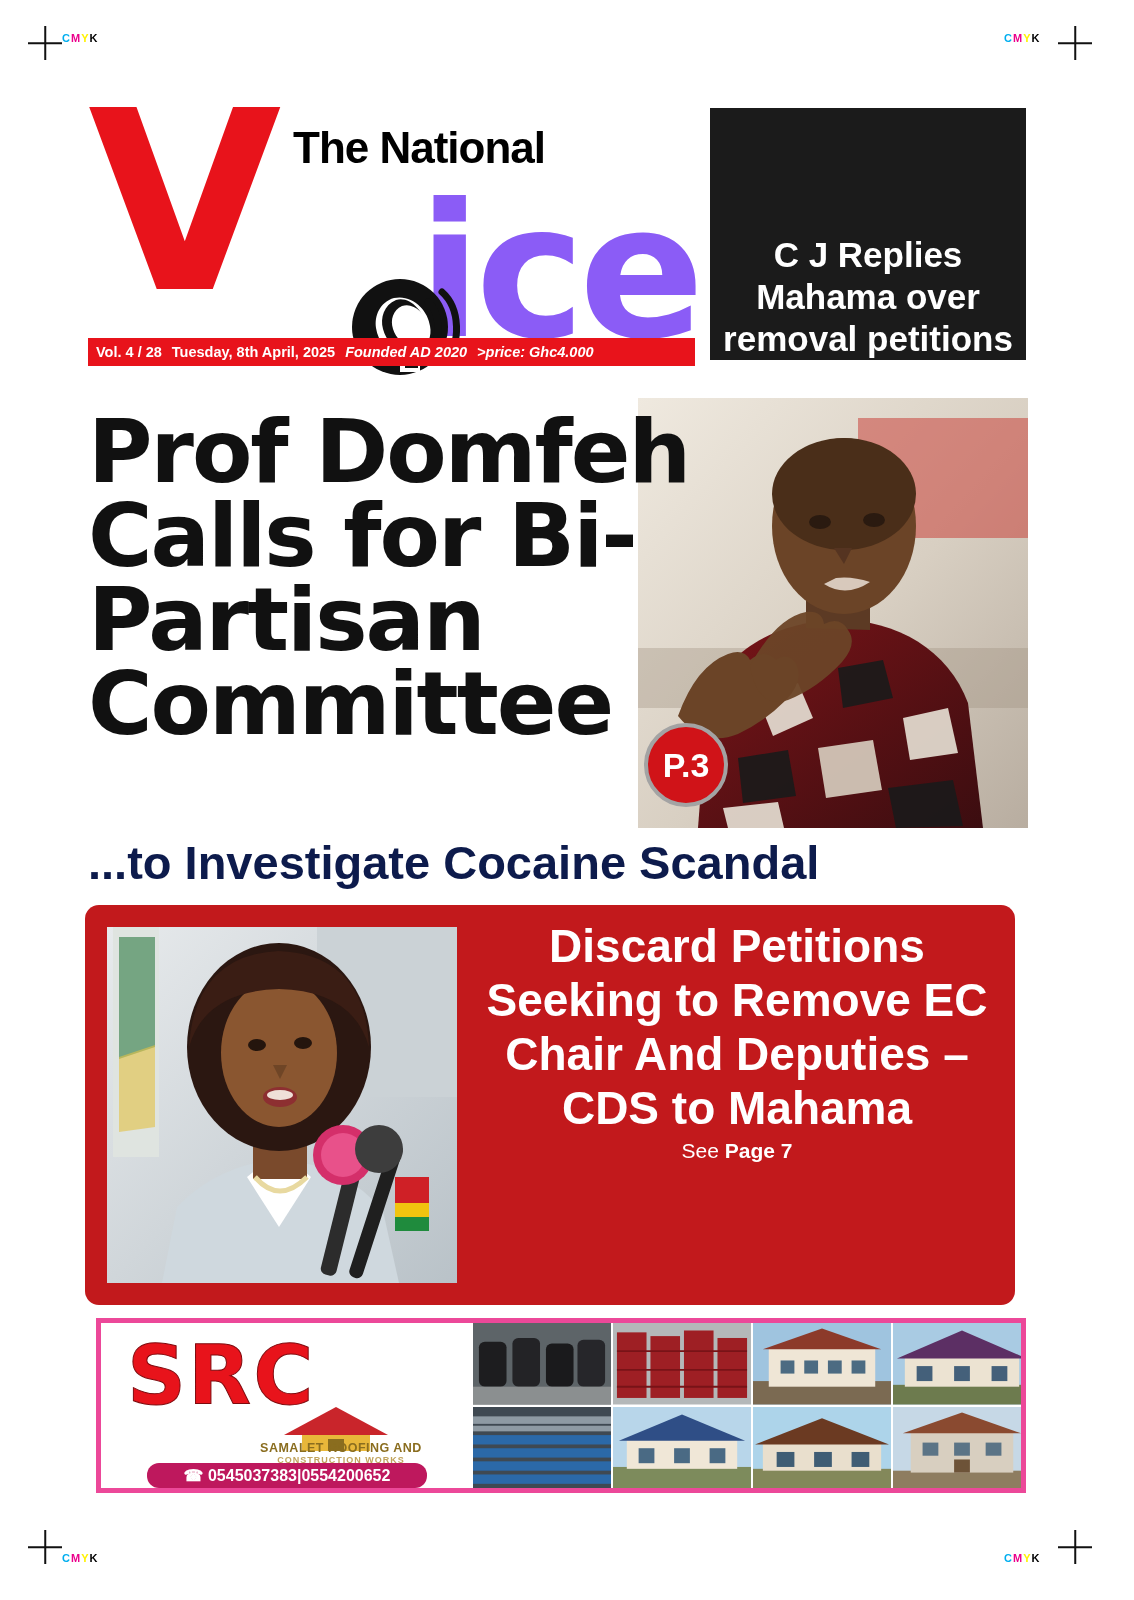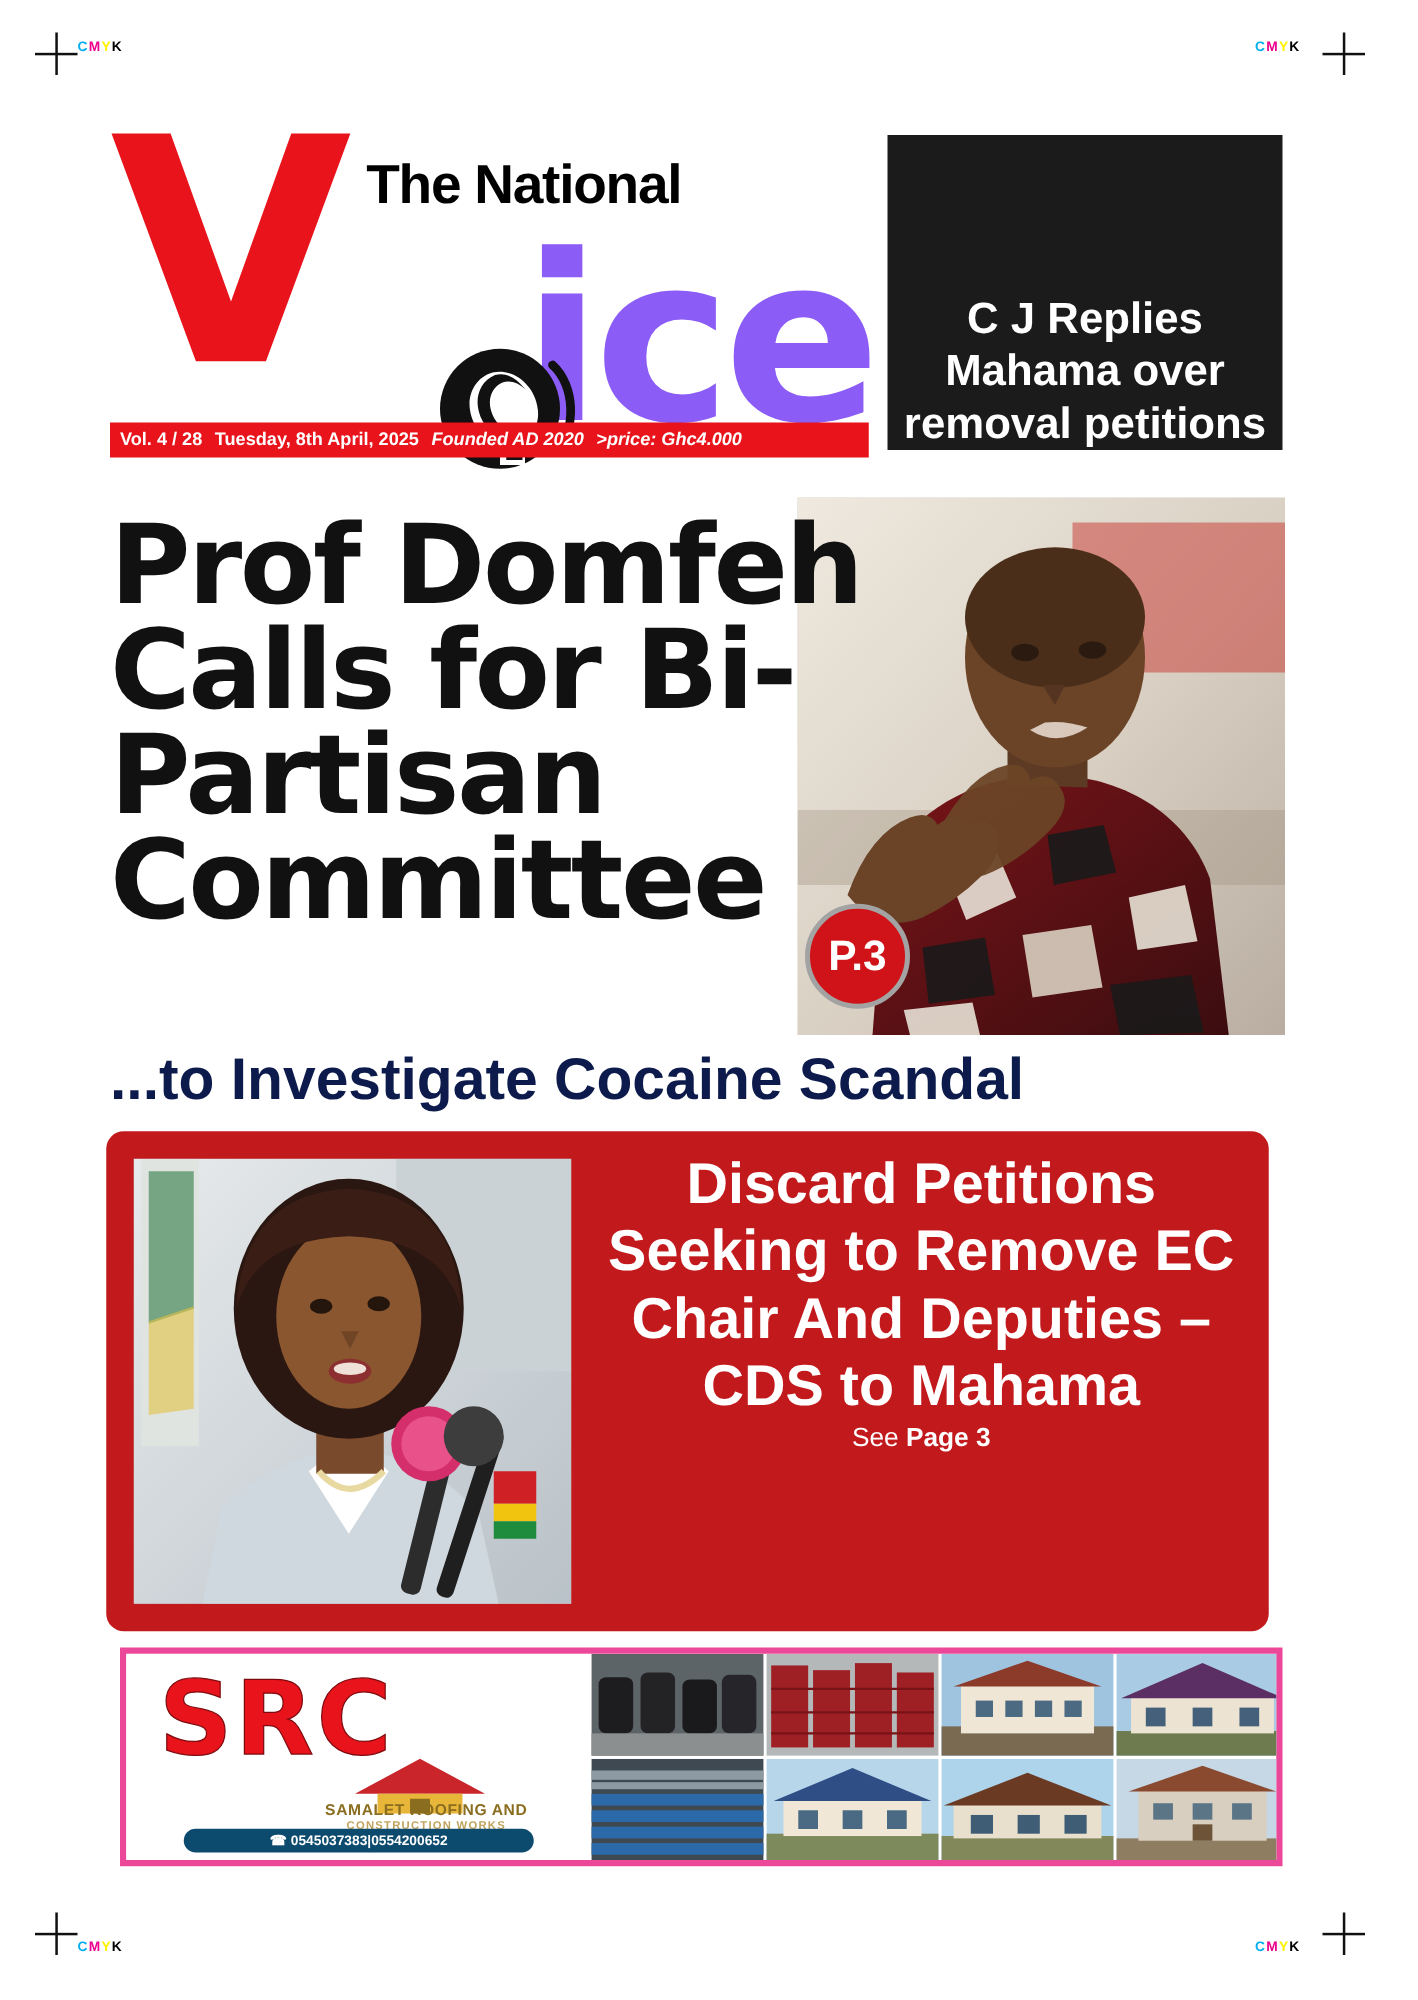--- a/index.html
+++ b/index.html
@@ -283,24 +283,24 @@
     display: block;
     font-size: 9px;
     color: #c0a35c;
     letter-spacing: 1px;
   }
   #src-phone {
     position: absolute;
     left: 46px;
     top: 140px;
     width: 280px;
-    background: #0c4a6e;
+    background: #be185d;
     color: #ffffff;
     border-radius: 12px;
-    font-size: 11px;
+    font-size: 16px;
     font-weight: bold;
     text-align: center;
     padding: 3px 0;
   }
   #house-icon {
     position: absolute;
     left: 175px;
     top: 82px;
     width: 120px;
     height: 46px;
@@ -462,21 +462,21 @@
           <circle cx="272" cy="222" r="24" fill="#3d3d3d"></circle>
           <rect x="288" y="250" width="34" height="26" fill="#cf2026"></rect>
           <rect x="288" y="276" width="34" height="14" fill="#f1c40f"></rect>
           <rect x="288" y="290" width="34" height="14" fill="#1f8b3d"></rect>
         </g>
       </svg>
     </div>
     <div id="feature-text">
       <div id="feature-headline">Discard Petitions Seeking to Remove EC Chair And Deputies – CDS to Mahama</div>
       <div id="feature-see">
-        <span>See </span><b>Page 3</b>
+        <span>See </span><b>Page 7</b>
       </div>
     </div>
   </div>
 
   <div id="advert">
     <div id="advert-left">
       <div id="src-text">SRC</div>
       <div id="house-icon">
         <svg width="120" height="46" viewBox="0 0 120 46">
           <path d="M60 2 L112 30 L8 30 Z" fill="#c9252b"></path>

